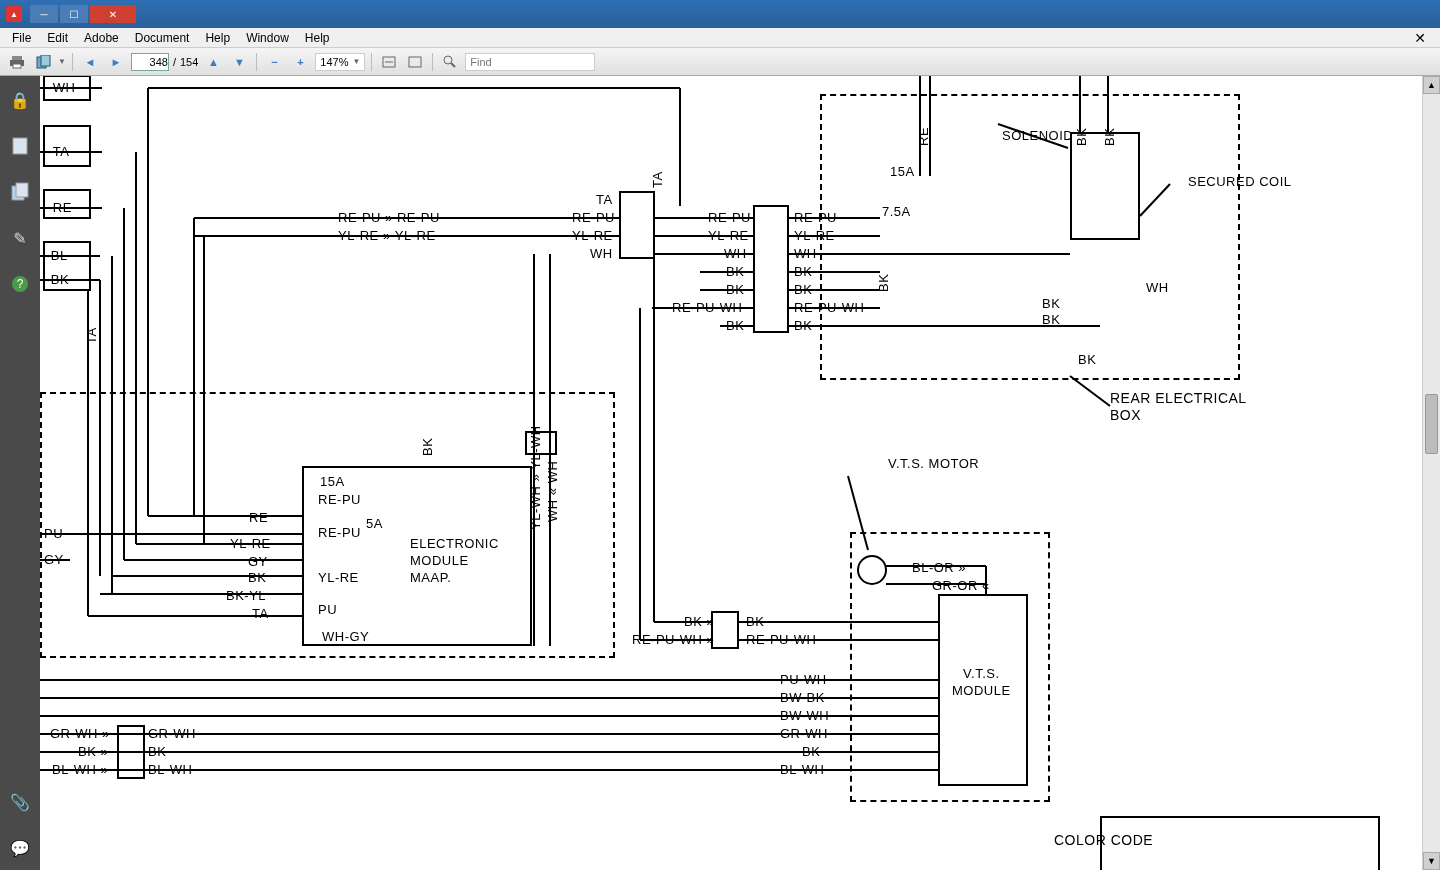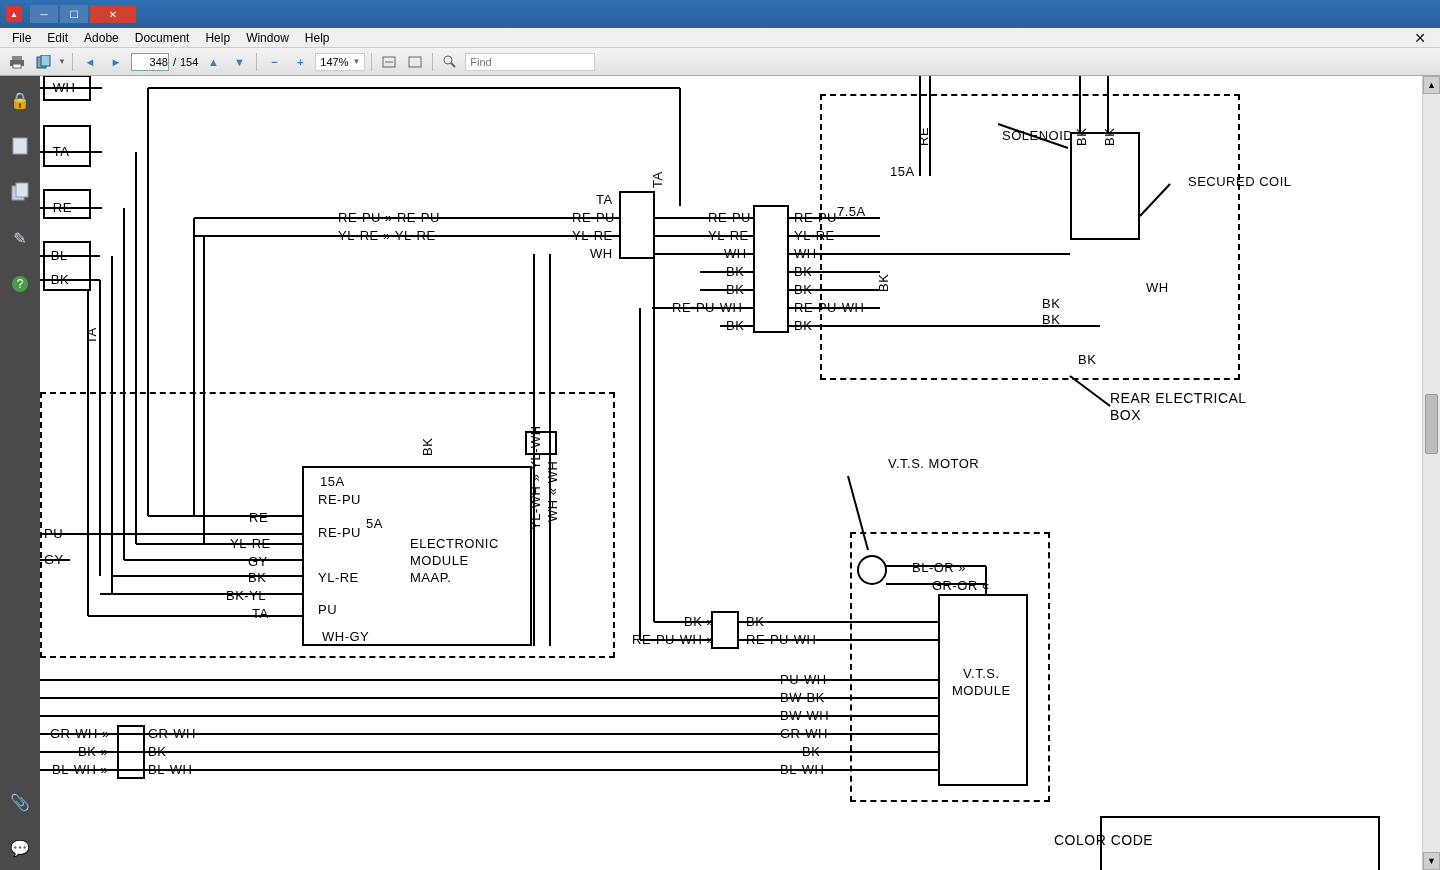--- a/index.html
+++ b/index.html
@@ -180,21 +180,21 @@
 
   <div class="solid" style="left:898px;top:518px;width:90px;height:192px"></div>
   <div class="slabel" style="left:912px;top:590px;text-align:center;white-space:pre-line;line-height:1.3">V.T.S.
 MODULE</div>
   <div class="slabel" style="left:848px;top:380px">V.T.S. MOTOR</div>
 
   <div class="solid" style="left:1060px;top:740px;width:280px;height:60px;border-bottom:none"></div>
   <div class="slabel big" style="left:1014px;top:756px">COLOR CODE</div>
 
   <div class="slabel" style="left:850px;top:88px">15A</div>
-  <div class="slabel" style="left:797px;top:128px">7.5A</div>
+  <div class="slabel" style="left:842px;top:128px">7.5A</div>
   <div class="slabel" style="left:280px;top:398px">15A</div>
   <div class="slabel" style="left:326px;top:440px">5A</div>
 
   <div class="slabel" style="left:8px;top:4px">-WH</div>
   <div class="slabel" style="left:8px;top:68px">-TA</div>
   <div class="slabel" style="left:8px;top:124px">-RE</div>
   <div class="slabel" style="left:6px;top:172px">-BL</div>
   <div class="slabel" style="left:6px;top:196px">-BK</div>
   <div class="slabel" style="left:4px;top:450px">PU</div>
   <div class="slabel" style="left:4px;top:476px">GY</div>

